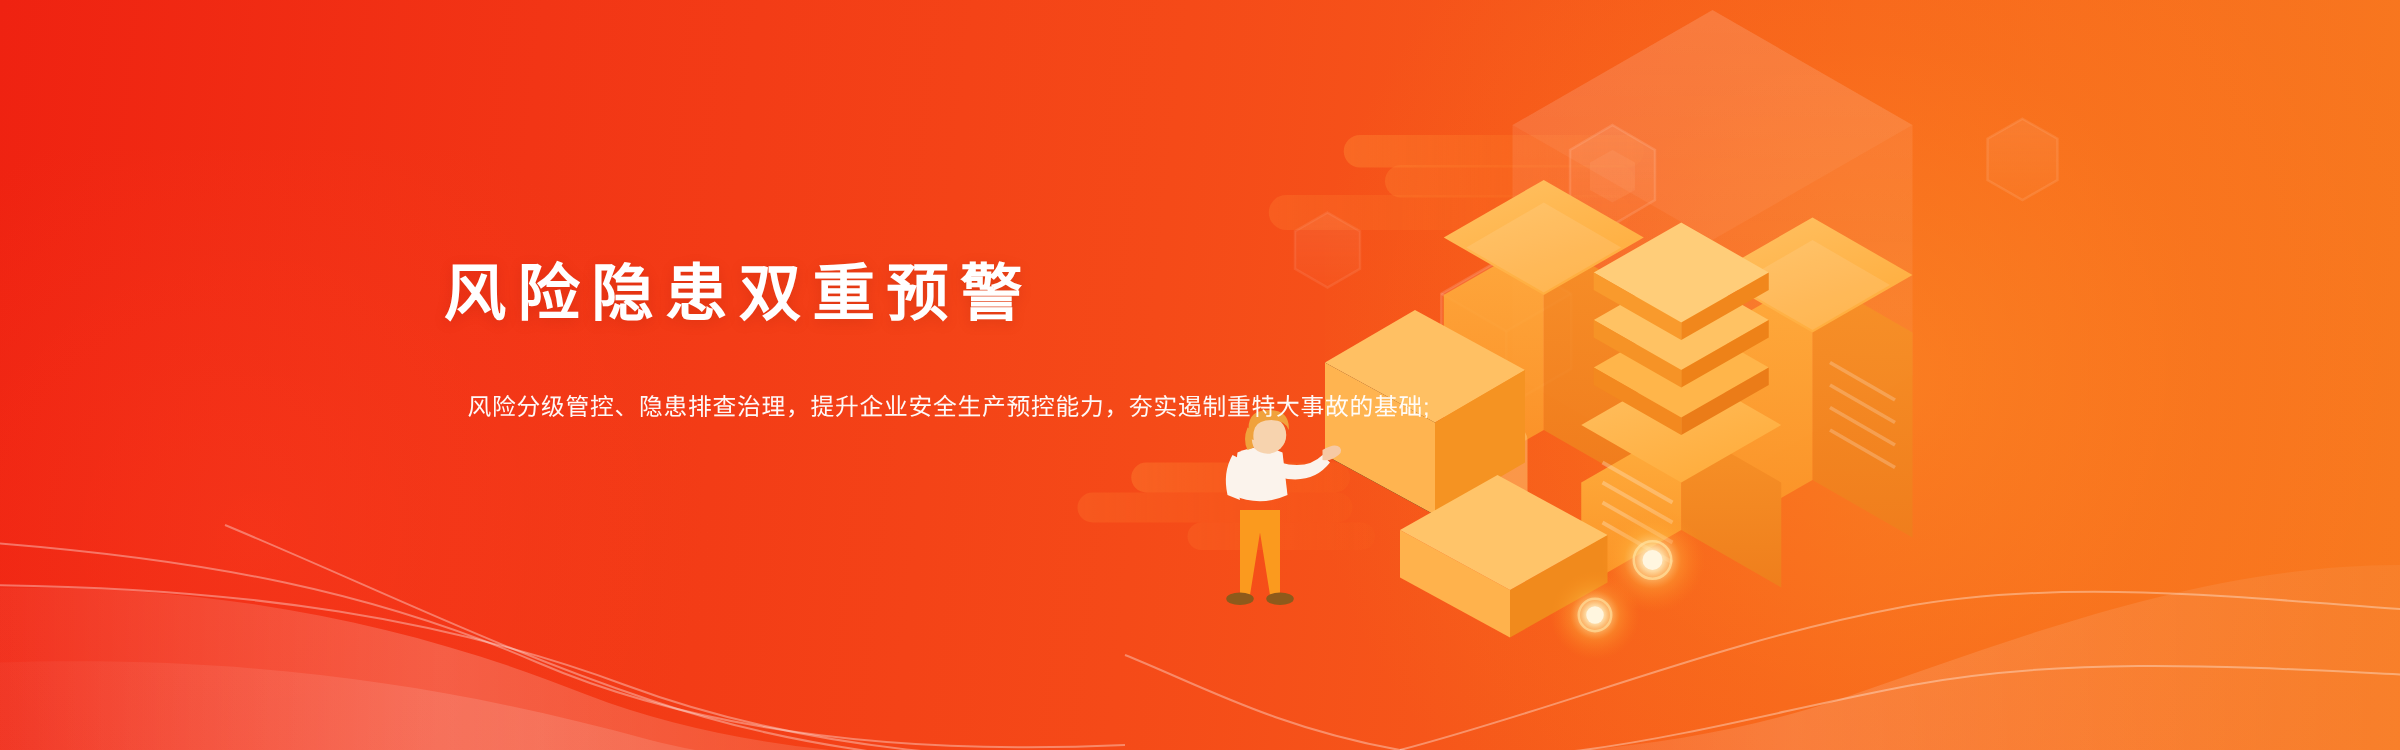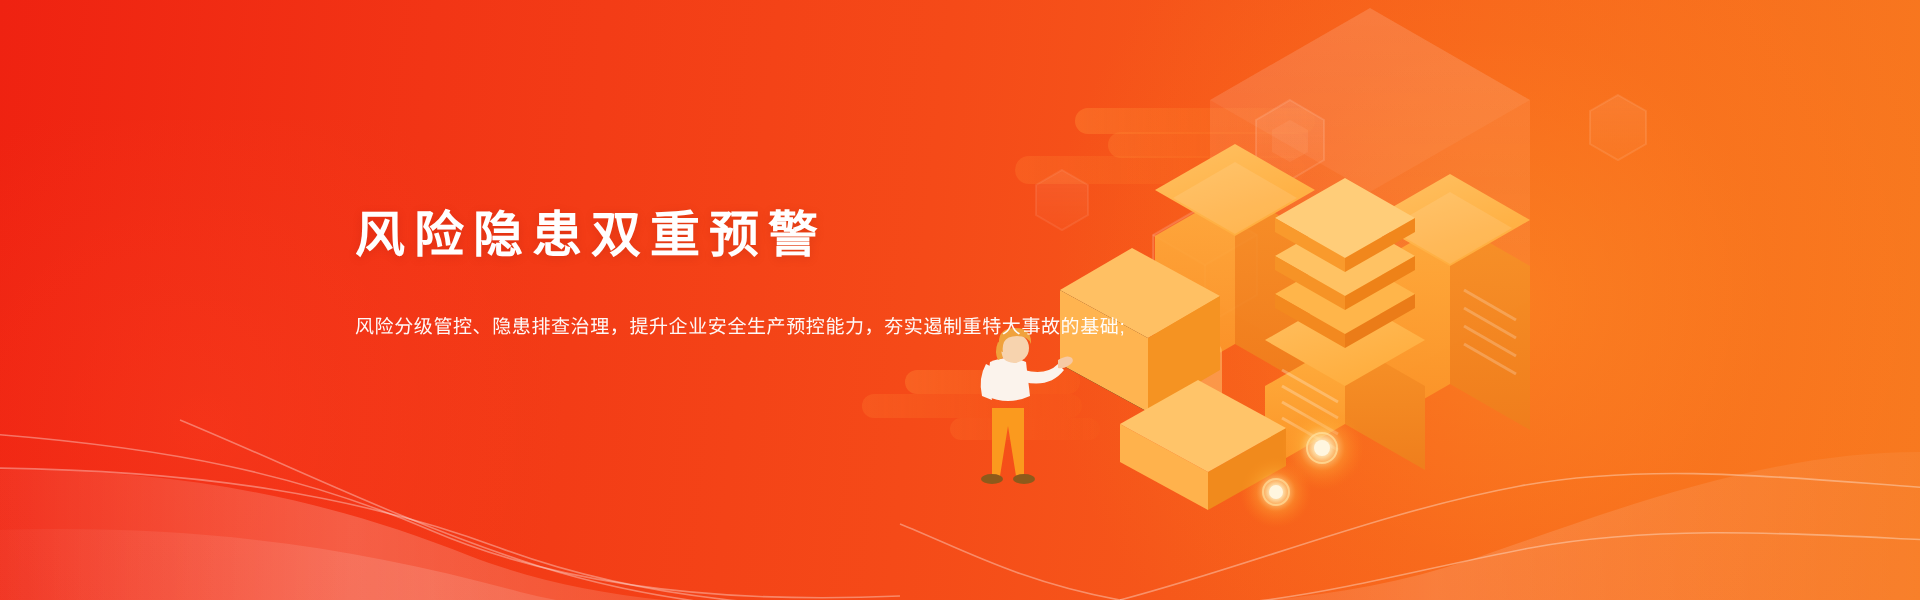--- a/index.html
+++ b/index.html
@@ -67,20 +67,21 @@
     white-space: nowrap;
     text-shadow: 0 2px 10px rgba(140,20,0,0.18);
   }
   .subline {
     font-size: 19px;
     color: #ffffff;
     line-height: 40px;
     letter-spacing: 0.6px;
     white-space: nowrap;
     opacity: 0.97;
+    margin-left: 19px;
   }
 
   
   .illustration {
     position: absolute;
     left: 1060px;
     top: 40px;
     width: 560px;
     height: 520px;
     z-index: 25;

